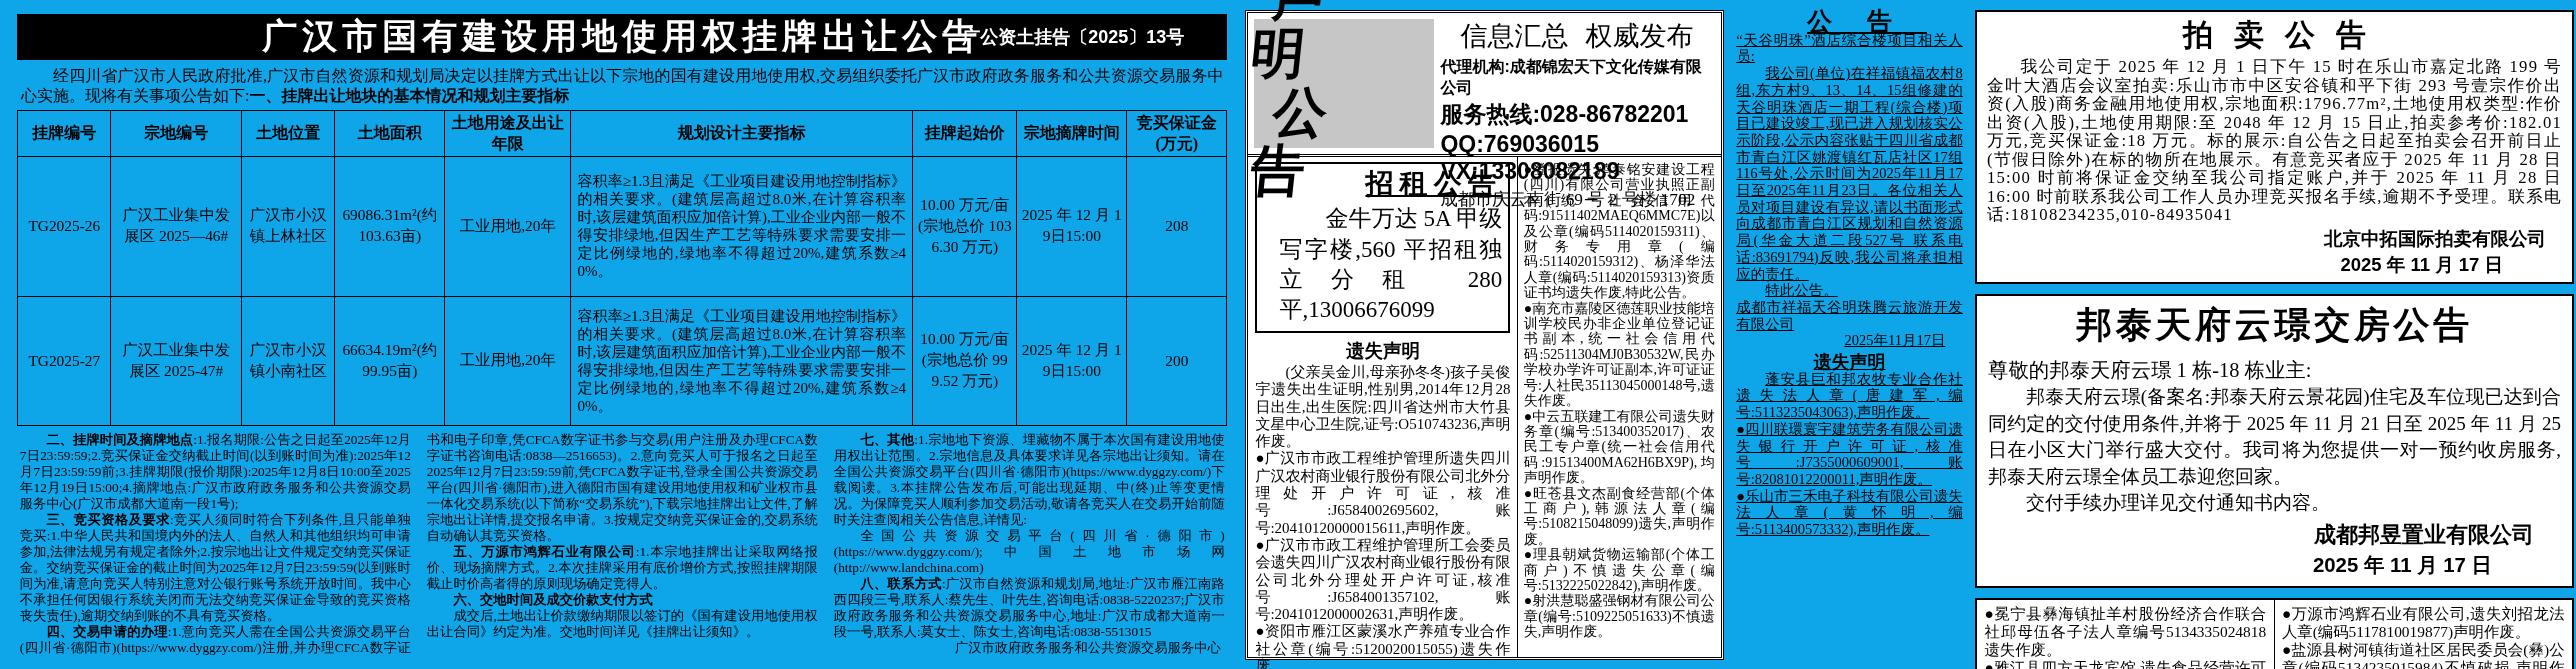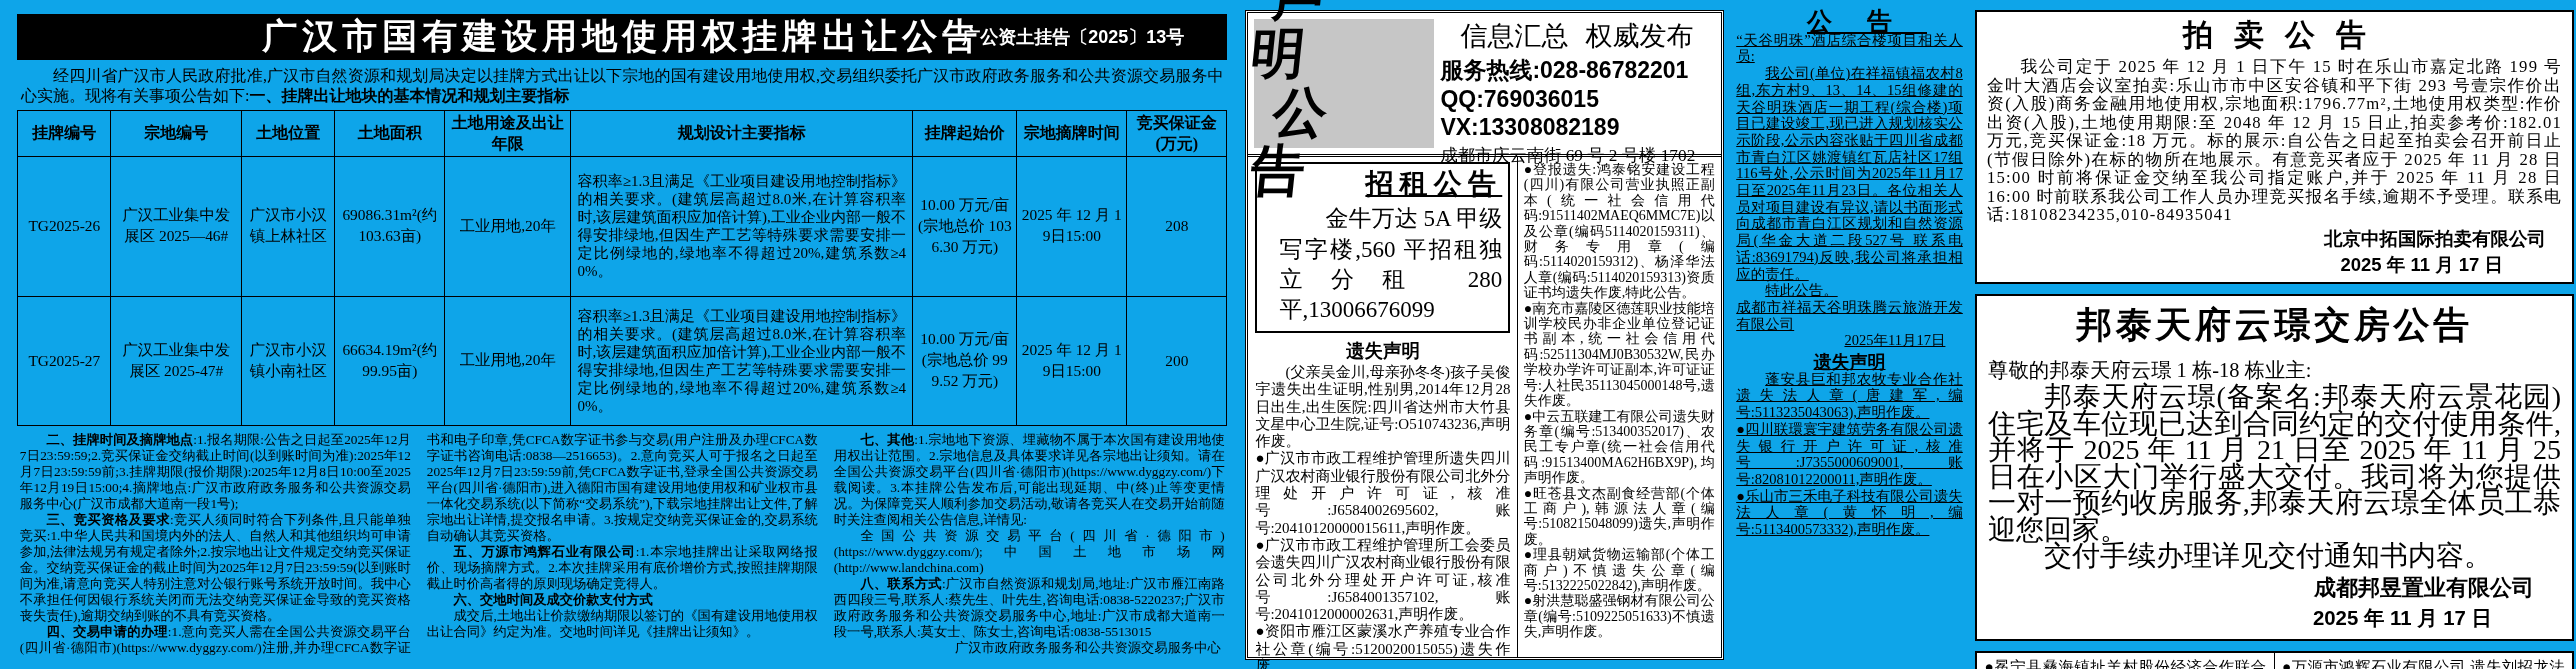--- a/index.html
+++ b/index.html
@@ -76,21 +76,21 @@
              font-family:"Liberation Sans",sans-serif;}
   .auc-body{font-size:16.7px;line-height:18.5px;letter-spacing:1.2px;text-align:justify;text-indent:2em;margin:2.5px 0 0;}
   .auc-signer,.auc-date{text-align:right;font-size:18.5px;font-weight:bold;margin:1.2px 0 0;
                         font-family:"Liberation Sans",sans-serif;}
   .auc-signer{padding-right:16px;}
   .auc-date{padding-right:59px;}
   .bt-box{margin-top:10px;padding:5px 11px 6.2px;}
   .bt-title{text-align:center;font-size:36px;font-weight:bold;letter-spacing:3.7px;
             font-family:"Liberation Sans",sans-serif;}
   .bt-salut{font-size:20.4px;margin:6.2px 0 0;}
-  .bt-p{font-size:28px;line-height:26.5px;text-align:justify;text-indent:2em;margin:0;}
+  .bt-p{font-size:19px;line-height:26.5px;text-align:justify;text-indent:2em;margin:0;}
   .bt-signer{text-align:right;font-size:22px;font-weight:bold;padding-right:27px;margin:3.7px 0 0;
              font-family:"Liberation Sans",sans-serif;}
   .bt-date{text-align:right;font-size:20.4px;font-weight:bold;padding-right:69px;margin:1.2px 0 0;
            font-family:"Liberation Sans",sans-serif;}
   .ads-box{margin-top:10px;display:flex;}
   .ads-col{width:50%;padding:5px 7.4px;box-sizing:border-box;font-size:15.4px;line-height:18px;text-align:justify;}
   .ads-col.first{border-right:1.9px solid #000;}
   .ads-col p{margin:0;}
 </style>
 </head>
@@ -172,20 +172,21 @@
     <div class="sm-header">
       <div class="sm-brand">
         <span>声 明</span>
         <span>公 告</span>
       </div>
       <div class="sm-contact">
         <div class="sm-h1">
           <span>信息汇总</span>
           <span>权威发布</span>
         </div>
+        <div class="sm-agency">代理机构:成都锦宏天下文化传媒有限公司</div>
         <div class="sm-line">服务热线:028-86782201</div>
         <div class="sm-line">QQ:769036015</div>
         <div class="sm-line">VX:13308082189</div>
         <div class="sm-addr">成都市庆云南街 69 号 2 号楼 1702</div>
       </div>
     </div>
     <div class="sm-body">
       <div class="sm-left">
         <div class="zz-box">
           <div class="zz-title">招租公告</div>

